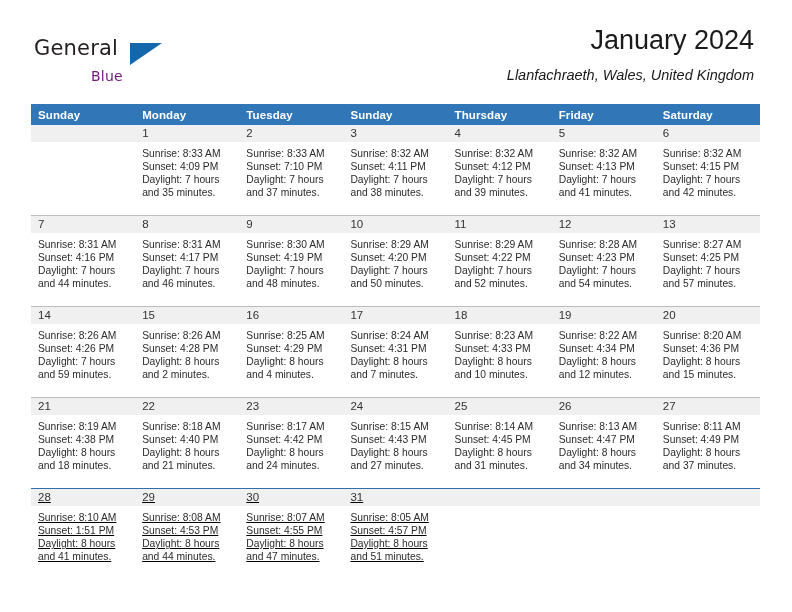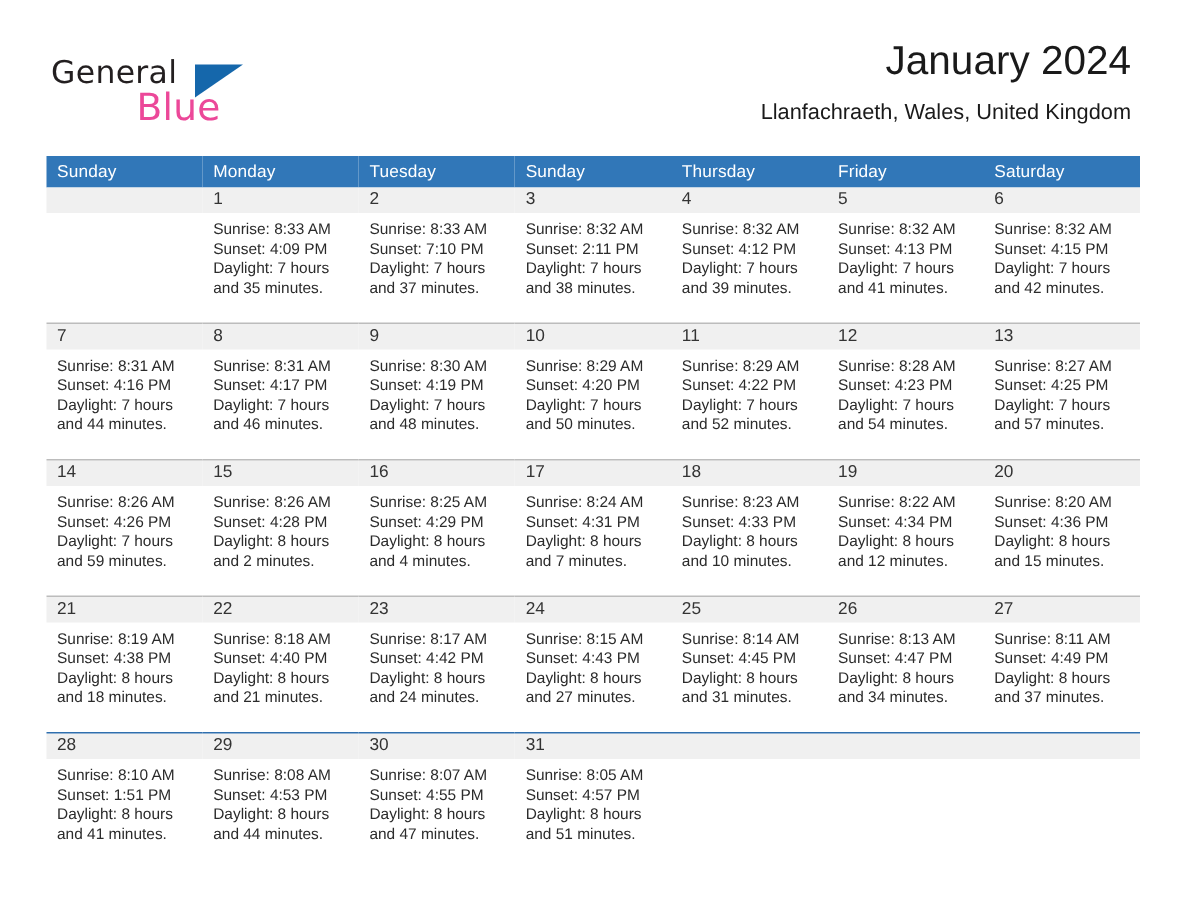--- a/index.html
+++ b/index.html
@@ -41,24 +41,24 @@
     left: 0;
     top: 0;
     font-size: 21px;
     letter-spacing: 0.2px;
     color: #231f20;
     font-family: "DejaVu Sans", sans-serif;
   }
   .logo-blue {
     position: absolute;
     left: 57px;
-    top: 21px;
-    font-size: 25px;
+    top: 32px;
+    font-size: 14px;
     letter-spacing: 0.2px;
-    color: #ec4899;
+    color: #701a75;
     font-family: "DejaVu Sans", sans-serif;
   }
   .logo-triangle {
     position: absolute;
     left: 96px;
     top: 7px;
     width: 0;
     height: 0;
     border-left: 32px solid #1567ab;
     border-bottom: 22px solid transparent;
@@ -76,51 +76,52 @@
     color: #1a1a1a;
     line-height: 32px;
     white-space: nowrap;
   }
   .location {
     margin-top: 10px;
     font-size: 14.5px;
     color: #1a1a1a;
     line-height: 18px;
     white-space: nowrap;
+    font-style: italic;
   }
 
   
   .calendar {
     position: absolute;
     left: 31px;
     top: 104px;
     width: 729px;
     border-collapse: collapse;
     table-layout: fixed;
   }
   .calendar th {
     background: #3177b8;
     color: #ffffff;
     font-size: 11.5px;
-    font-weight: normal;
+    font-weight: bold;
     text-align: left;
     padding: 4px 0 4px 7px;
     height: 13px;
     letter-spacing: 0.1px;
   }
   .calendar col { width: 104.14px; }
 
   td.daycell {
     vertical-align: top;
     padding: 0;
     height: 90px;
     border-top: 1px solid #bcbcbc;
   }
   tr.week-first td.daycell { border-top: none; }
-  tr.week-last td.daycell { border-top: 1px solid #2f6fae; }
+  tr.week-last td.daycell { border-top: 1px solid #2f6fae; text-decoration: underline; }
 
   .daynum {
     background: #f0f0f0;
     height: 17px;
     line-height: 17px;
     font-size: 11.5px;
     color: #333333;
     padding-left: 7px;
   }
   .daynum.empty { color: transparent; }
@@ -201,21 +202,21 @@
               <div>Sunrise: 8:33 AM</div>
               <div>Sunset: 7:10 PM</div>
               <div>Daylight: 7 hours</div>
               <div>and 37 minutes.</div>
             </div>
           </td>
           <td class="daycell">
             <div class="daynum">3</div>
             <div class="details">
               <div>Sunrise: 8:32 AM</div>
-              <div>Sunset: 2:11 PM</div>
+              <div>Sunset: 4:11 PM</div>
               <div>Daylight: 7 hours</div>
               <div>and 38 minutes.</div>
             </div>
           </td>
           <td class="daycell">
             <div class="daynum">4</div>
             <div class="details">
               <div>Sunrise: 8:32 AM</div>
               <div>Sunset: 4:12 PM</div>
               <div>Daylight: 7 hours</div>

